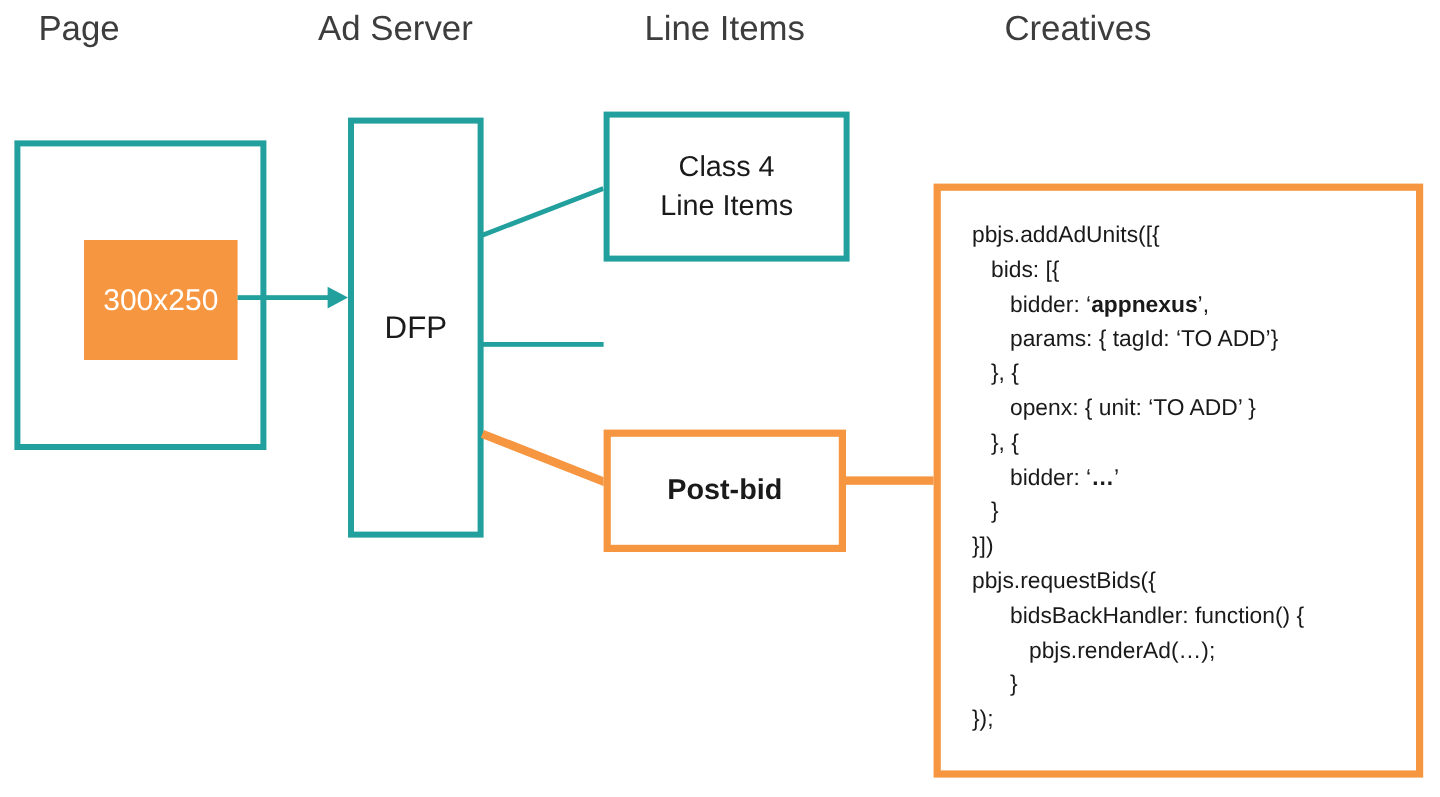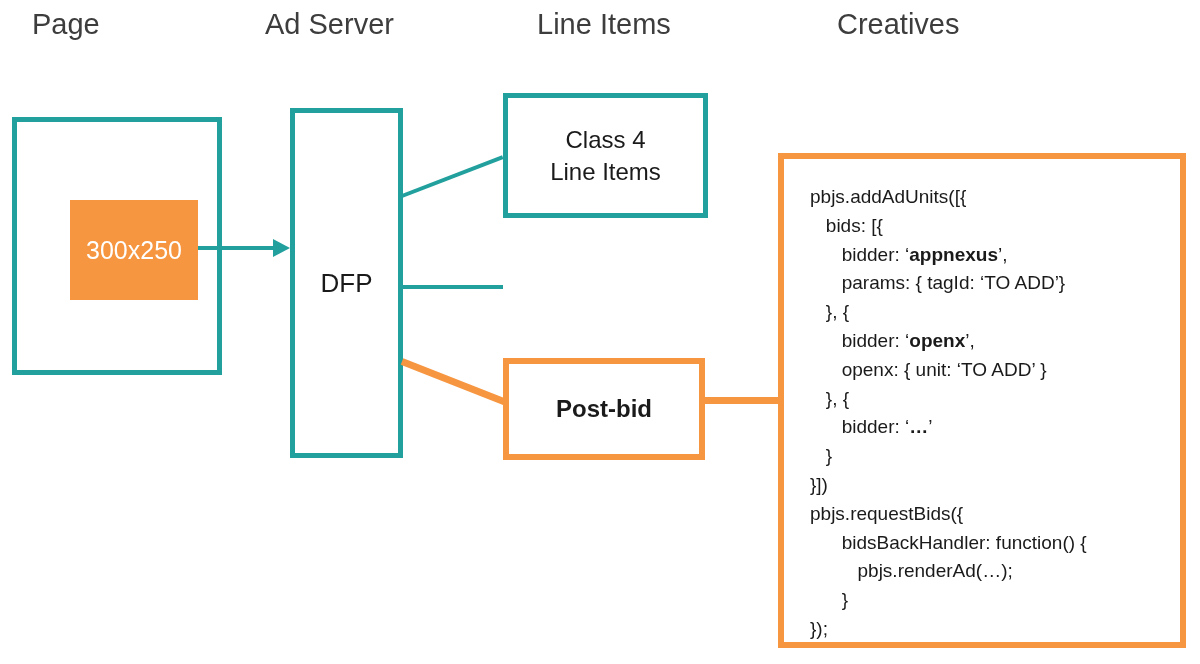--- a/index.html
+++ b/index.html
@@ -89,21 +89,21 @@
   <div class="col-header" style="left:837px;width:160px;">Creatives</div>
 
   <div class="box" style="left:12px;top:117px;width:210px;height:258px;"></div>
   <div class="ad-slot">
     <span>300x250</span>
   </div>
 
   <div class="line" style="left:198px;top:246px;width:78px;height:4px;"></div>
   <div class="arrow-head" style="left:273px;top:239px;"></div>
 
-  <div class="box" style="left:290px;top:108px;width:113px;height:350px;">
+  <div class="box" style="left:290px;top:98px;width:113px;height:350px;">
     <span class="label-26">DFP</span>
   </div>
 
   <div class="line diag" style="left:402px;top:194px;width:108px;height:4px;transform:rotate(-21.1deg);"></div>
   <div class="line" style="left:402px;top:285px;width:101px;height:4px;"></div>
   <div class="line orange diag" style="left:402px;top:358px;width:112px;height:7px;transform:rotate(21.5deg);"></div>
   <div class="line orange" style="left:700px;top:397px;width:80px;height:7px;"></div>
 
   <div class="box" style="left:503px;top:93px;width:205px;height:125px;">
     <div class="label-24">
@@ -117,21 +117,20 @@
     <span class="label-24 bold">Post-bid</span>
   </div>
 
   <div class="code-box">
     <div>
         <div class="code-line"><span>pbjs.addAdUnits([{</span></div>
         <div class="code-line"><span>   bids: [{</span></div>
         <div class="code-line"><span>      bidder: ‘</span><span class="bold">appnexus</span><span>’,</span></div>
         <div class="code-line"><span>      params: { tagId: ‘TO ADD’}</span></div>
         <div class="code-line"><span>   }, {</span></div>
-        <div class="code-line"><span>      bidder: ‘</span><span class="bold">openx</span><span>’,</span></div>
         <div class="code-line"><span>      openx: { unit: ‘TO ADD’ }</span></div>
         <div class="code-line"><span>   }, {</span></div>
         <div class="code-line"><span>      bidder: ‘</span><span class="bold">…</span><span>’</span></div>
         <div class="code-line"><span>   }</span></div>
         <div class="code-line"><span>}])</span></div>
         <div class="code-line"><span>pbjs.requestBids({</span></div>
         <div class="code-line"><span>      bidsBackHandler: function() {</span></div>
         <div class="code-line"><span>         pbjs.renderAd(…);</span></div>
         <div class="code-line"><span>      }</span></div>
         <div class="code-line"><span>});</span></div>

